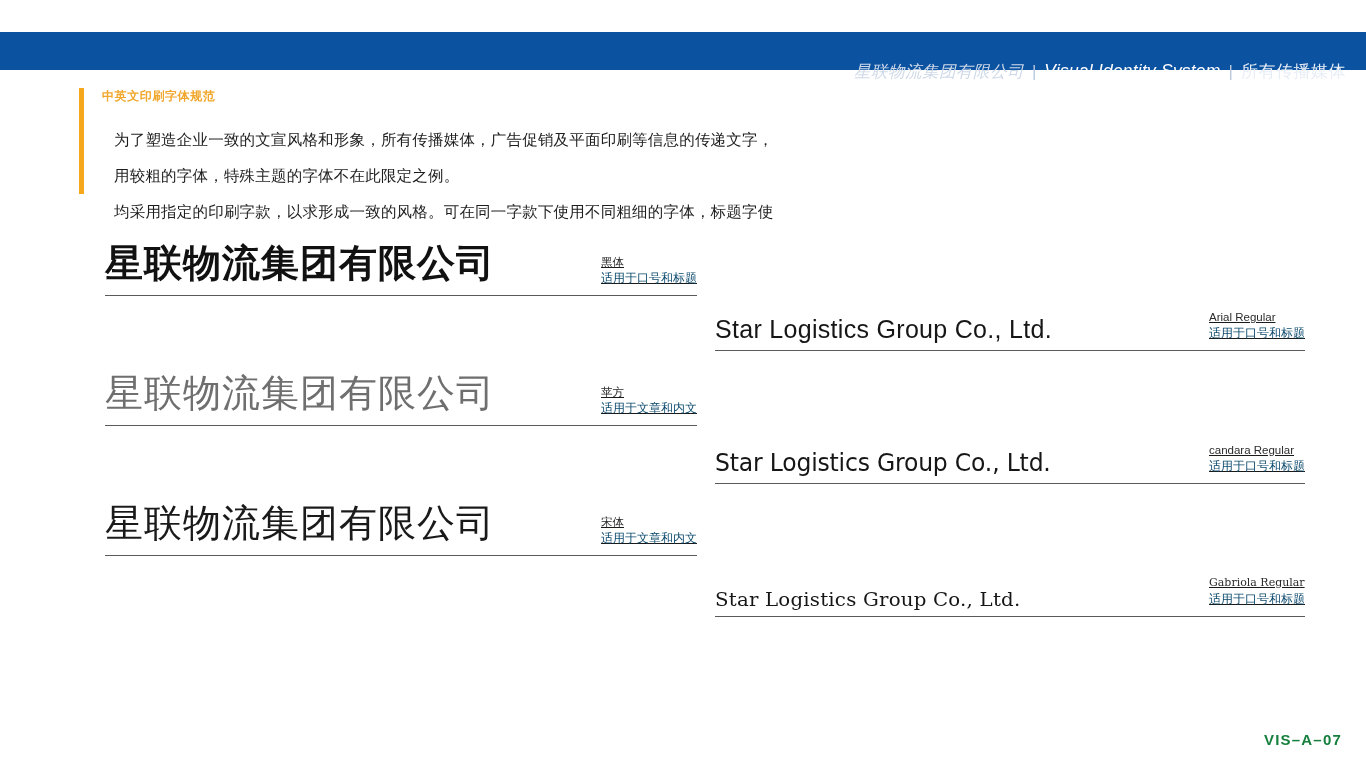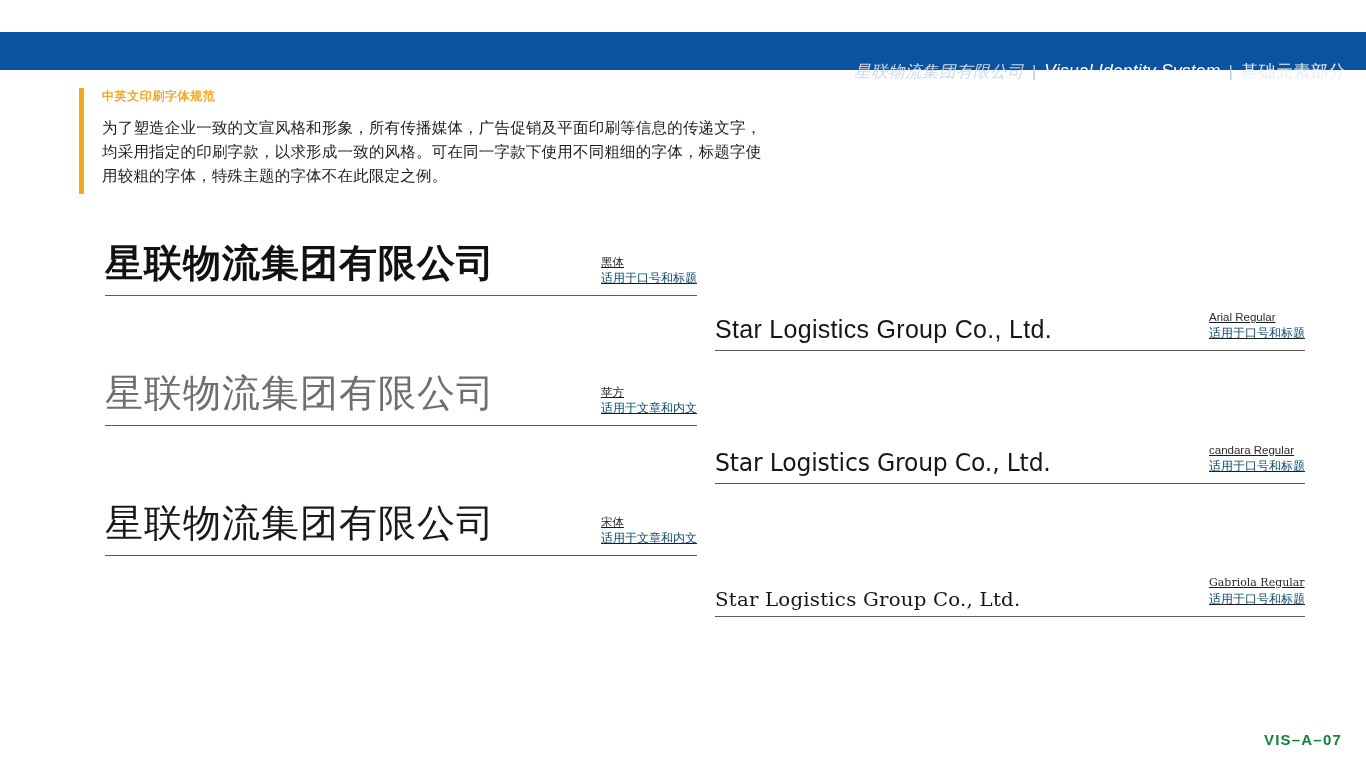--- a/index.html
+++ b/index.html
@@ -91,21 +91,21 @@
   .section-body {
     position: absolute;
     left: 23px;
     top: 28px;
     width: 790px;
     font-size: 15.5px;
     line-height: 24px;
     color: #1d1d1d;
     letter-spacing: 0.2px;
   }
-  .section-body p { margin: 0; }
+  .section-body p { margin: 12px; }
 
   
   .specimen {
     position: absolute;
     box-sizing: border-box;
     border-bottom: 1.6px solid #5a5a5a;
     display: flex;
     align-items: flex-end;
     justify-content: space-between;
   }
@@ -210,31 +210,31 @@
 </style>
 </head>
 <body>
 
 <div class="header-bar">
   <div class="header-text">
     <span class="hdr-cn">星联物流集团有限公司</span>
     <span class="hdr-sep">|</span>
     <span class="hdr-en">Visual Identity System</span>
     <span class="hdr-sep">|</span>
-    <span class="hdr-cn2">基础元素部分</span>
+    <span class="hdr-cn2">所有传播媒体</span>
   </div>
 </div>
 
 <div class="section-block">
   <div class="accent-bar"></div>
   <div class="section-title">中英文印刷字体规范</div>
   <div class="section-body">
     <p>为了塑造企业一致的文宣风格和形象，所有传播媒体，广告促销及平面印刷等信息的传递文字，</p>
+    <p>用较粗的字体，特殊主题的字体不在此限定之例。</p>
     <p>均采用指定的印刷字款，以求形成一致的风格。可在同一字款下使用不同粗细的字体，标题字使</p>
-    <p>用较粗的字体，特殊主题的字体不在此限定之例。</p>
   </div>
 </div>
 
 <div class="specimen spec-left" style="top:233px;height:63px;">
   <div class="spec-sample s-heiti">星联物流集团有限公司</div>
   <div class="spec-meta">
     <span class="meta-font">黑体</span>
     <span class="meta-use">适用于口号和标题</span>
   </div>
 </div>

